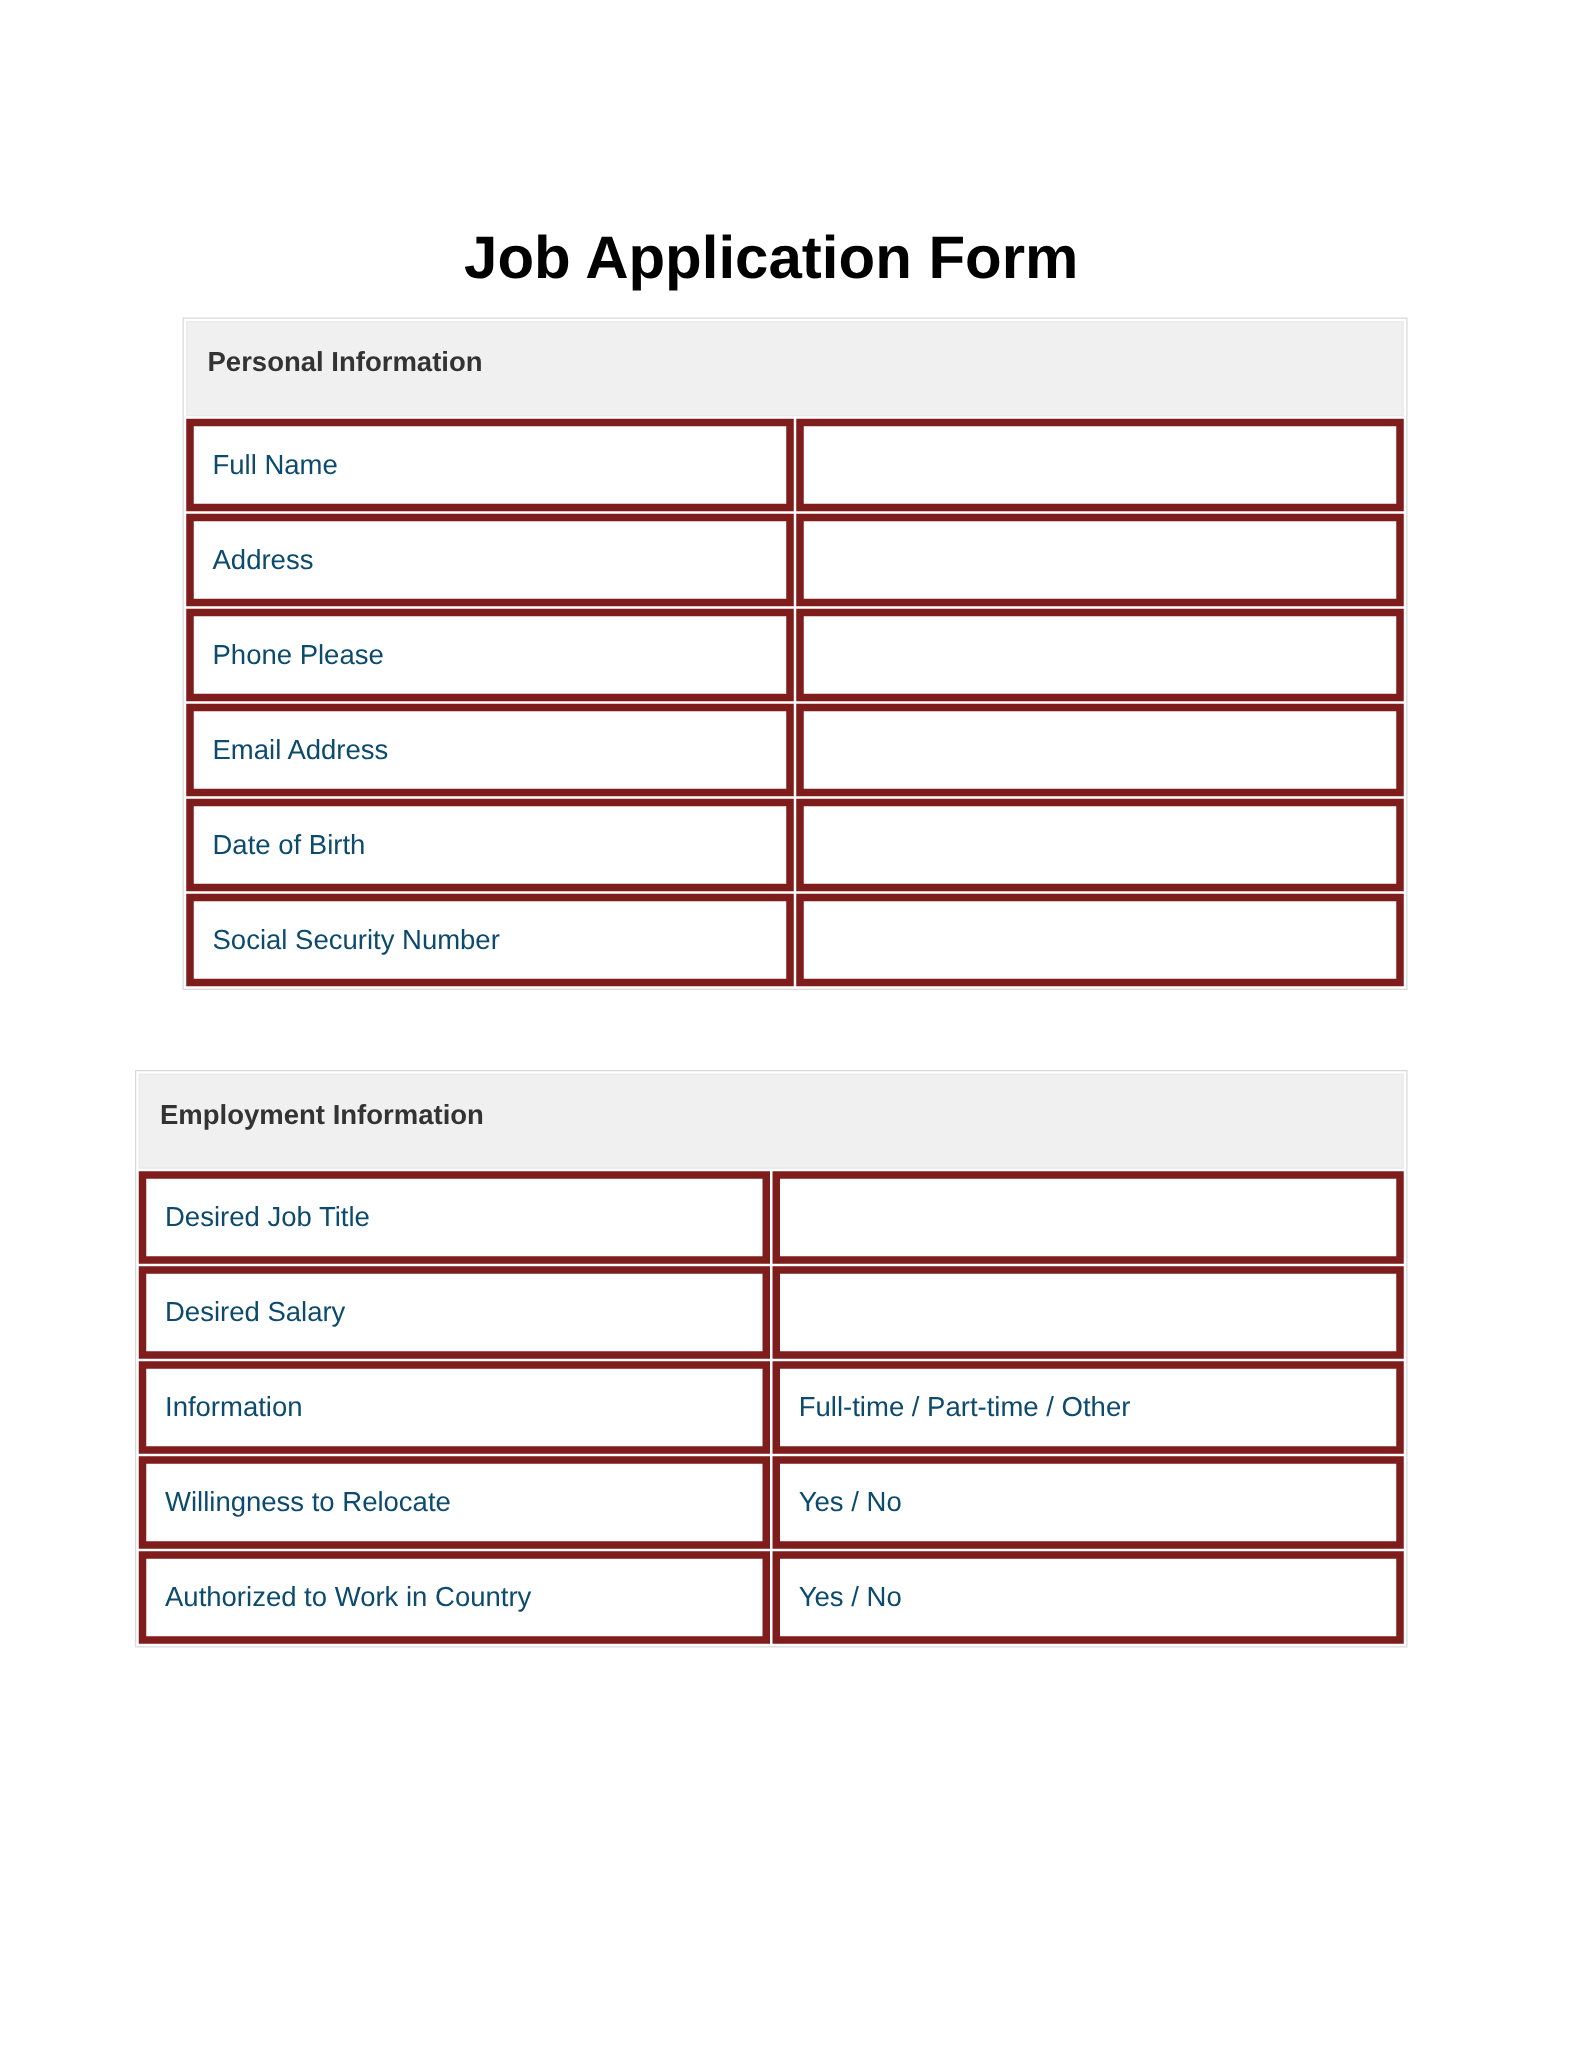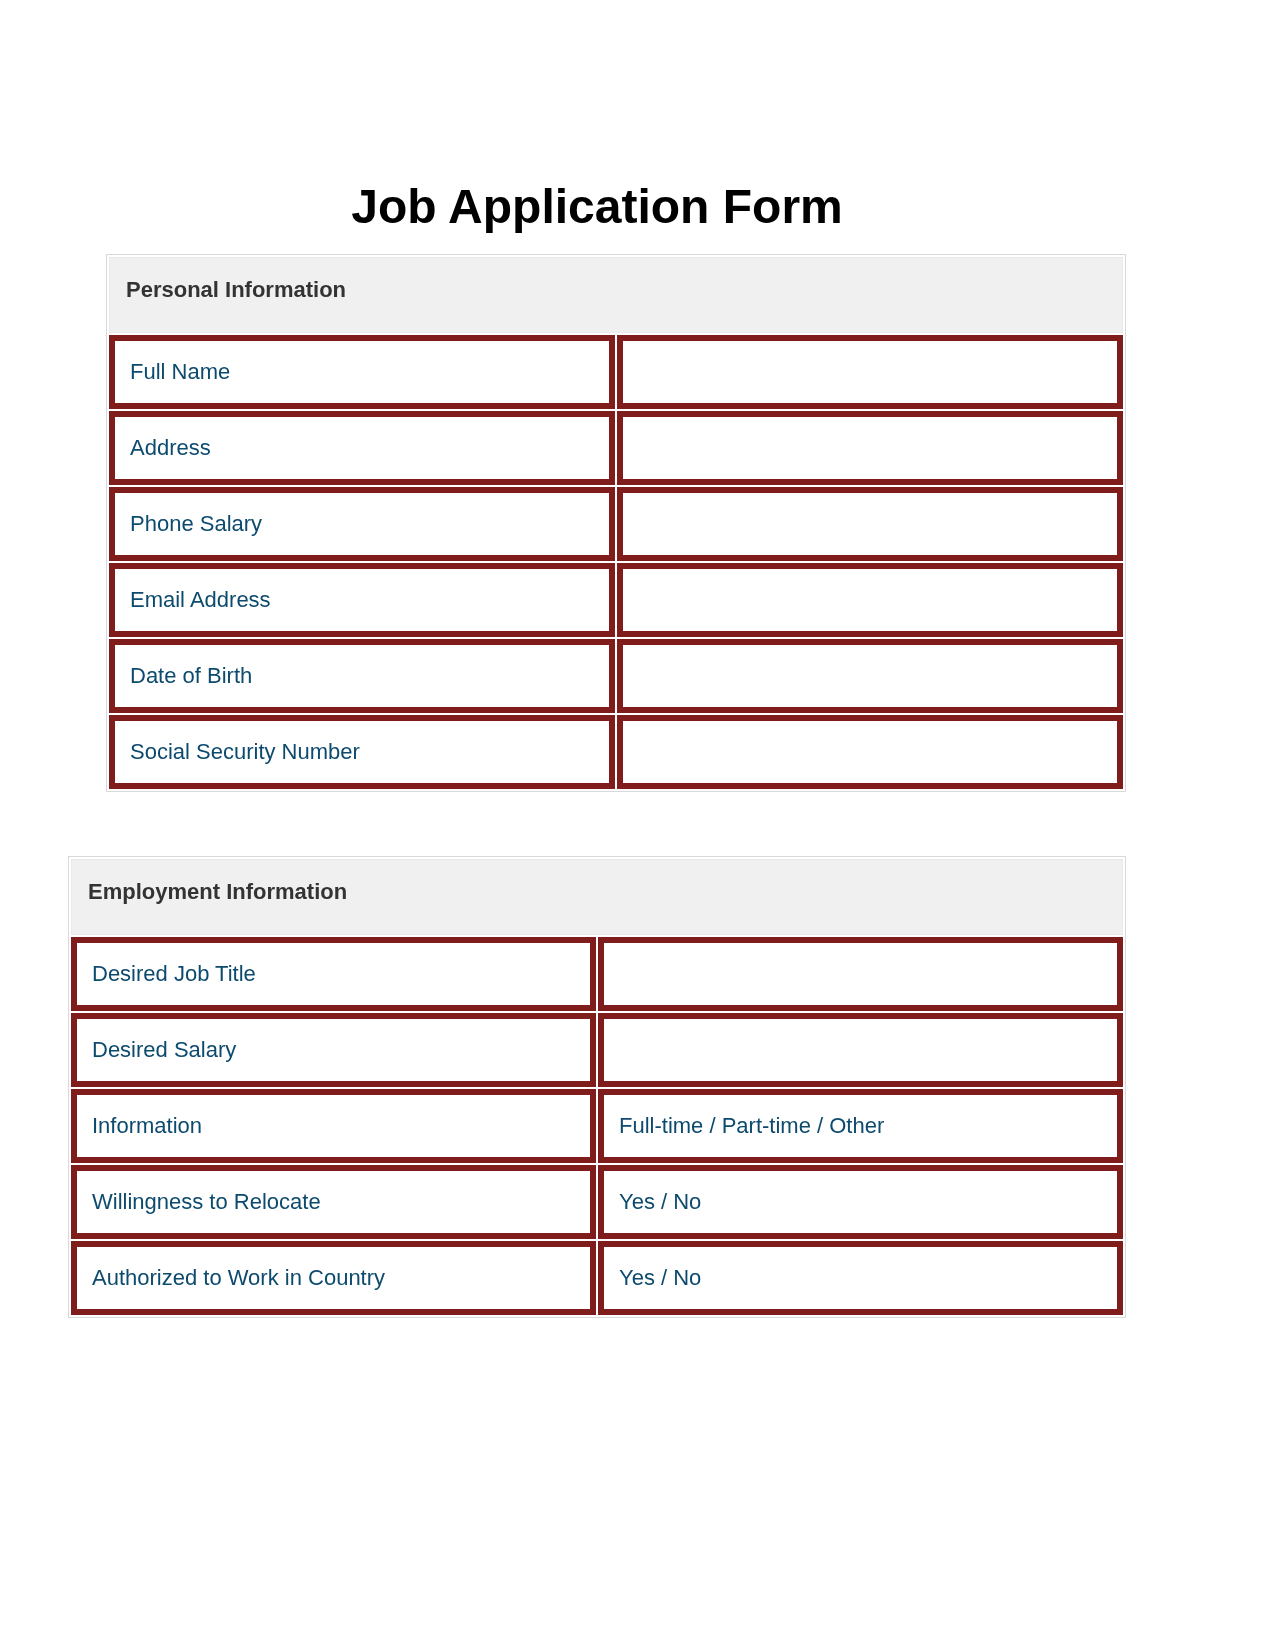--- a/index.html
+++ b/index.html
@@ -11,21 +11,21 @@
     width: 1275px;
     height: 1650px;
     font-family: "Liberation Sans", sans-serif;
     color: #000000;
     -webkit-font-smoothing: antialiased;
   }
   .page {
     box-sizing: border-box;
     width: 1275px;
     height: 1482px;
-    padding: 179px 149px 0 68px;
+    padding: 179px 149px 0 108px;
     overflow: hidden;
   }
   .doc-title {
     margin: 0;
     font-size: 48px;
     line-height: 1.15;
     font-weight: bold;
     text-align: center;
     color: #000000;
   }
@@ -100,21 +100,21 @@
     <td class="label-cell">Full Name</td>
     <td class="value-cell"></td>
   </tr>
 
   <tr class="form-row">
     <td class="label-cell">Address</td>
     <td class="value-cell"></td>
   </tr>
 
   <tr class="form-row">
-    <td class="label-cell">Phone Salary</td>
+    <td class="label-cell">Phone Please</td>
     <td class="value-cell"></td>
   </tr>
 
   <tr class="form-row">
     <td class="label-cell">Email Address</td>
     <td class="value-cell"></td>
   </tr>
 
   <tr class="form-row">
     <td class="label-cell">Date of Birth</td>

